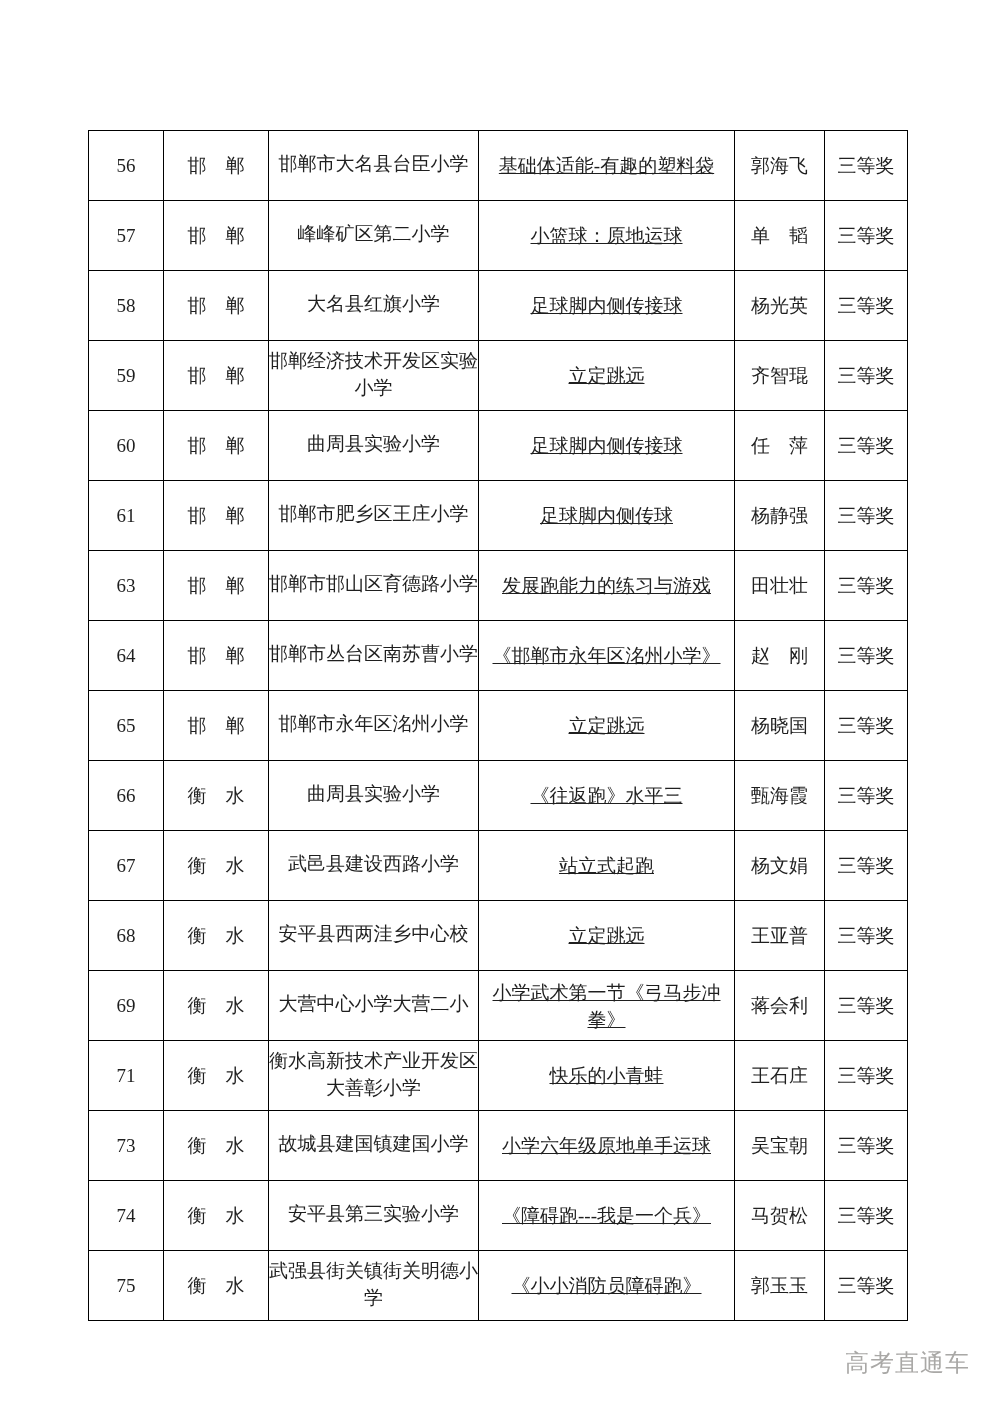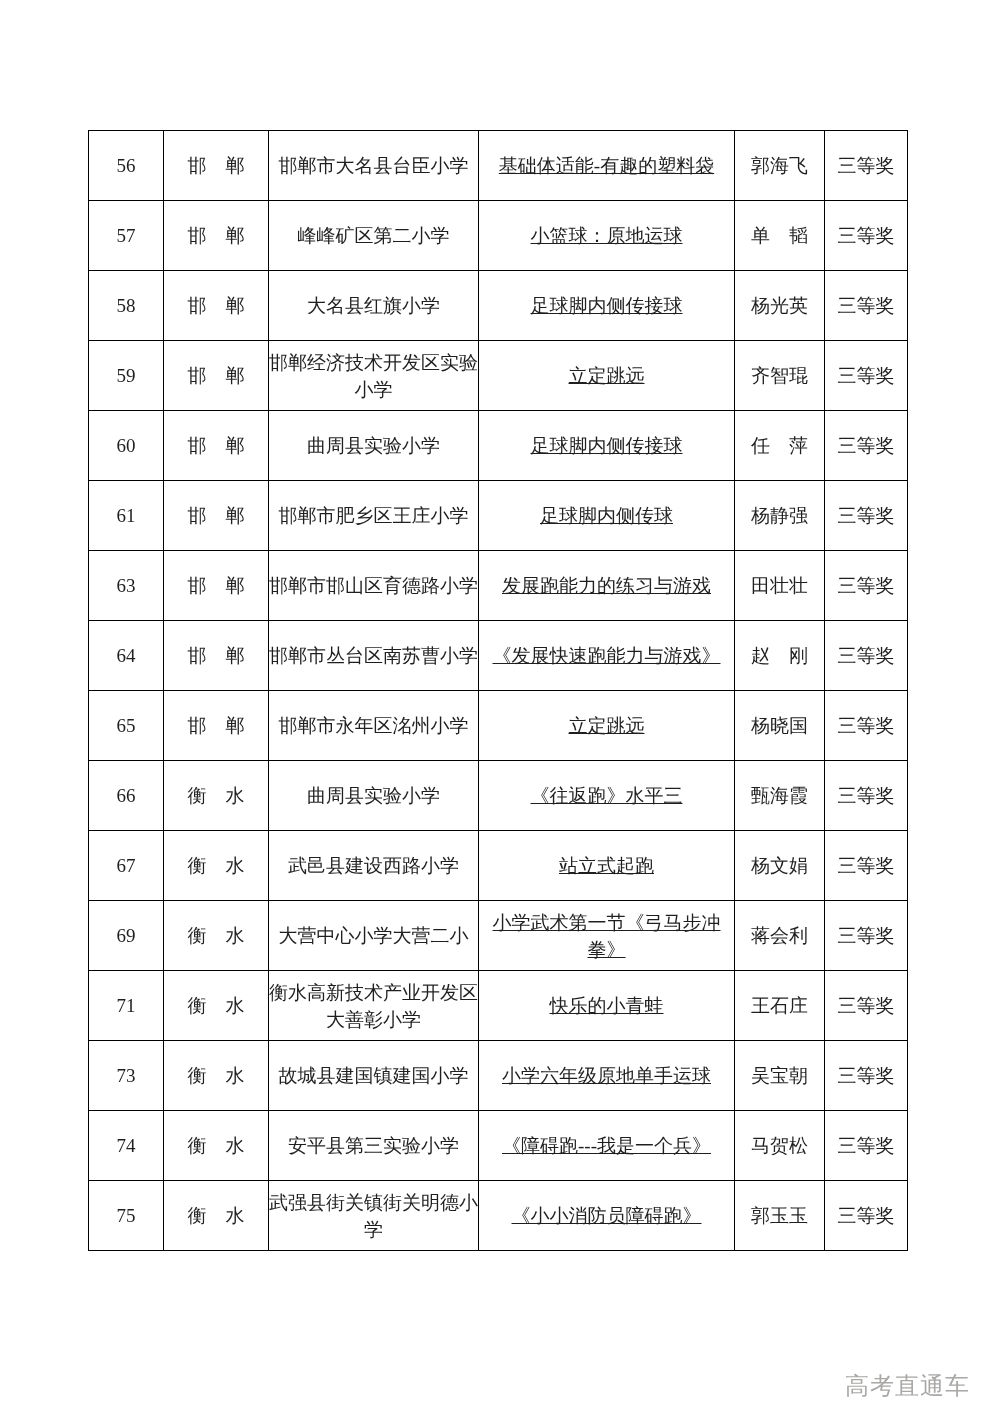--- a/index.html
+++ b/index.html
@@ -30,32 +30,31 @@
     vertical-align: middle;
     font-size: 19px;
     line-height: 27px;
     padding: 0;
     overflow: hidden;
     word-break: break-word;
   }
   table.award-table tr {
     height: 70px;
   }
-  td.cell-school { padding: 0 15px; }
+  td.cell-school { padding: 0 15px; font-family: Liberation Mono, monospace; }
   td.cell-lesson { padding: 0 10px; text-decoration: underline; }
   .watermark {
     position: absolute;
     top: 1347px;
     right: 22px;
     font-size: 24px;
     letter-spacing: 1px;
     color: #a9a8a6;
     text-shadow: 1px 1px 0 #ffffff;
     font-family: "Liberation Serif", "DejaVu Serif", serif;
-    margin-top: 23px;
   }
 </style>
 </head>
 <body>
 
 <div class="page">
 
   <table class="award-table">
     <colgroup>
       <col style="width:75px">
@@ -119,21 +118,21 @@
           <td class="cell-city">邯　郸</td>
           <td class="cell-school">邯郸市邯山区育德路小学</td>
           <td class="cell-lesson">发展跑能力的练习与游戏</td>
           <td class="cell-teacher">田壮壮</td>
           <td class="cell-award">三等奖</td>
         </tr>
         <tr>
           <td class="cell-no">64</td>
           <td class="cell-city">邯　郸</td>
           <td class="cell-school">邯郸市丛台区南苏曹小学</td>
-          <td class="cell-lesson">《发展快速跑能力与游戏》</td>
+          <td class="cell-lesson">《邯郸市永年区洺州小学》</td>
           <td class="cell-teacher">赵　刚</td>
           <td class="cell-award">三等奖</td>
         </tr>
         <tr>
           <td class="cell-no">65</td>
           <td class="cell-city">邯　郸</td>
           <td class="cell-school">邯郸市永年区洺州小学</td>
           <td class="cell-lesson">立定跳远</td>
           <td class="cell-teacher">杨晓国</td>
           <td class="cell-award">三等奖</td>
@@ -148,20 +147,28 @@
         </tr>
         <tr>
           <td class="cell-no">67</td>
           <td class="cell-city">衡　水</td>
           <td class="cell-school">武邑县建设西路小学</td>
           <td class="cell-lesson">站立式起跑</td>
           <td class="cell-teacher">杨文娟</td>
           <td class="cell-award">三等奖</td>
         </tr>
         <tr>
+          <td class="cell-no">68</td>
+          <td class="cell-city">衡　水</td>
+          <td class="cell-school">安平县西两洼乡中心校</td>
+          <td class="cell-lesson">立定跳远</td>
+          <td class="cell-teacher">王亚普</td>
+          <td class="cell-award">三等奖</td>
+        </tr>
+        <tr>
           <td class="cell-no">69</td>
           <td class="cell-city">衡　水</td>
           <td class="cell-school">大营中心小学大营二小</td>
           <td class="cell-lesson">小学武术第一节《弓马步冲拳》</td>
           <td class="cell-teacher">蒋会利</td>
           <td class="cell-award">三等奖</td>
         </tr>
         <tr>
           <td class="cell-no">71</td>
           <td class="cell-city">衡　水</td>

